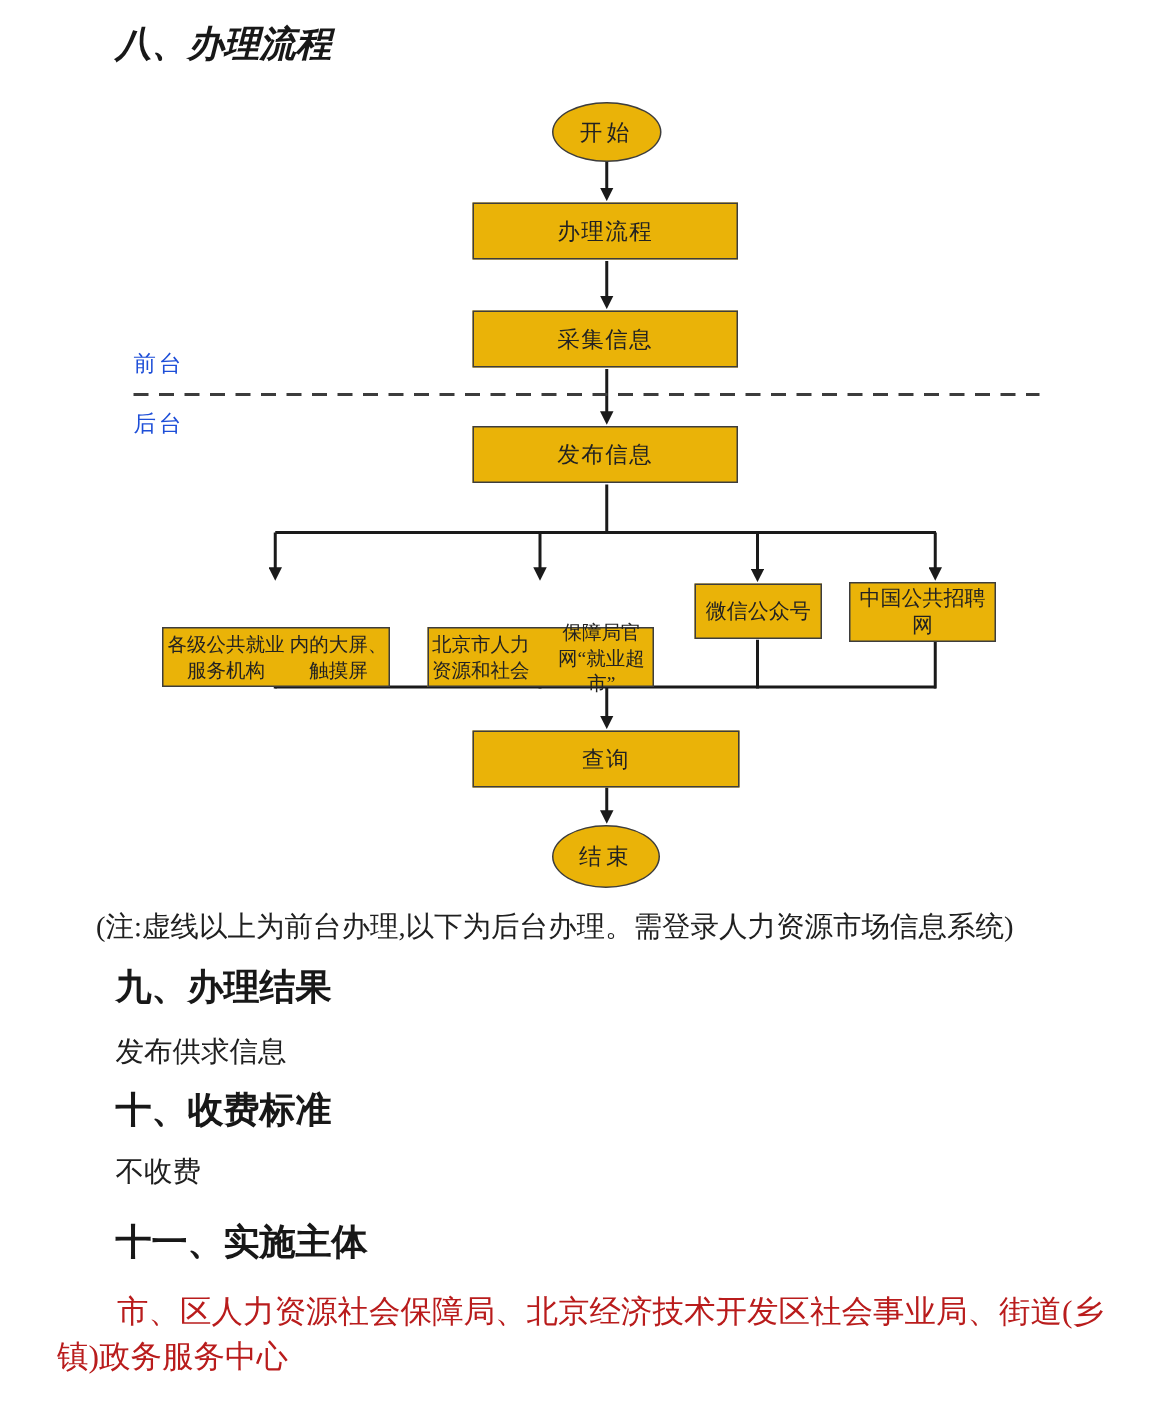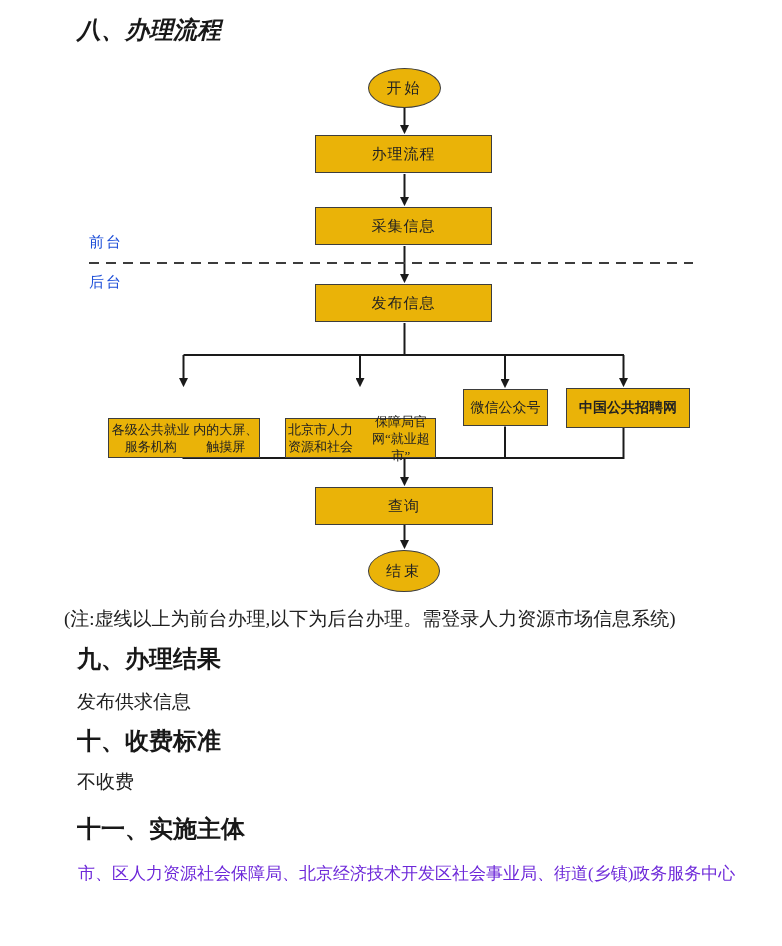--- a/index.html
+++ b/index.html
@@ -12,21 +12,21 @@
     position:absolute;
     font-family:"Liberation Sans","DejaVu Sans",sans-serif;
     font-weight:700;font-size:24px;line-height:28px;color:#181818;
     white-space:nowrap;
   }
   .bodytext{
     position:absolute;font-size:19px;line-height:26px;color:#202020;
     white-space:nowrap;
   }
   .para{
-    position:absolute;font-size:17px;line-height:30px;color:#6d28d9;
+    position:absolute;font-size:21px;line-height:30px;color:#b91c1c;
     width:715px;text-indent:40px;white-space:normal;
   }
   .lane-label{
     position:absolute;font-size:15px;color:#1d4ed8;letter-spacing:2px;white-space:nowrap;
   }
   .fc-node{
     position:absolute;box-sizing:border-box;background:#eab308;
     border:1.5px solid #3d3d3d;
     display:flex;align-items:center;justify-content:center;
     text-align:center;font-size:15px;color:#222;letter-spacing:1px;
@@ -85,21 +85,21 @@
   <span>内的大屏、触摸屏</span>
 </div>
 
 <div class="fc-node two-line" style="left:285px;top:388px;width:151px;height:40px;gap:12px;">
   <span>北京市人力资源和社会</span>
   <span>保障局官网“就业超市”</span>
 </div>
 
 <div class="fc-node" style="left:463px;top:389px;width:85px;height:37px;font-size:14px;letter-spacing:0;">微信公众号</div>
 
-<div class="fc-node" style="left:566px;top:388px;width:124px;height:40px;font-size:14px;letter-spacing:0;font-weight:bold;">中国公共招聘网</div>
+<div class="fc-node" style="left:566px;top:388px;width:98px;height:40px;font-size:14px;letter-spacing:0;">中国公共招聘网</div>
 
 <div class="fc-node" style="left:315px;top:487px;width:178px;height:38px;">查询</div>
 
 <div class="fc-node ellipse" style="left:368px;top:550px;width:72px;height:42px;">结束</div>
 
 <div class="bodytext" style="left:64px;top:606px;">(注:虚线以上为前台办理,以下为后台办理。需登录人力资源市场信息系统)</div>
 
 <div class="heading" style="left:77px;top:645px;">九、办理结果</div>
 <div class="bodytext" style="left:77px;top:689px;">发布供求信息</div>
 

